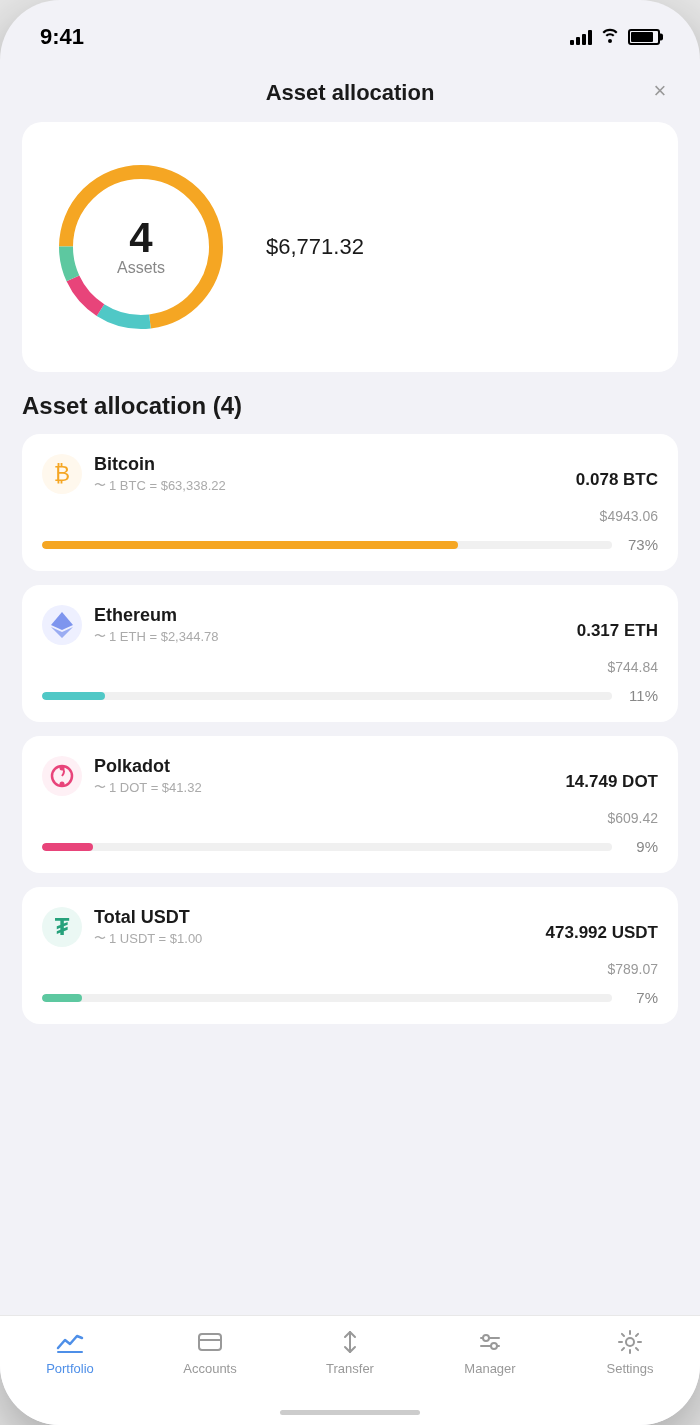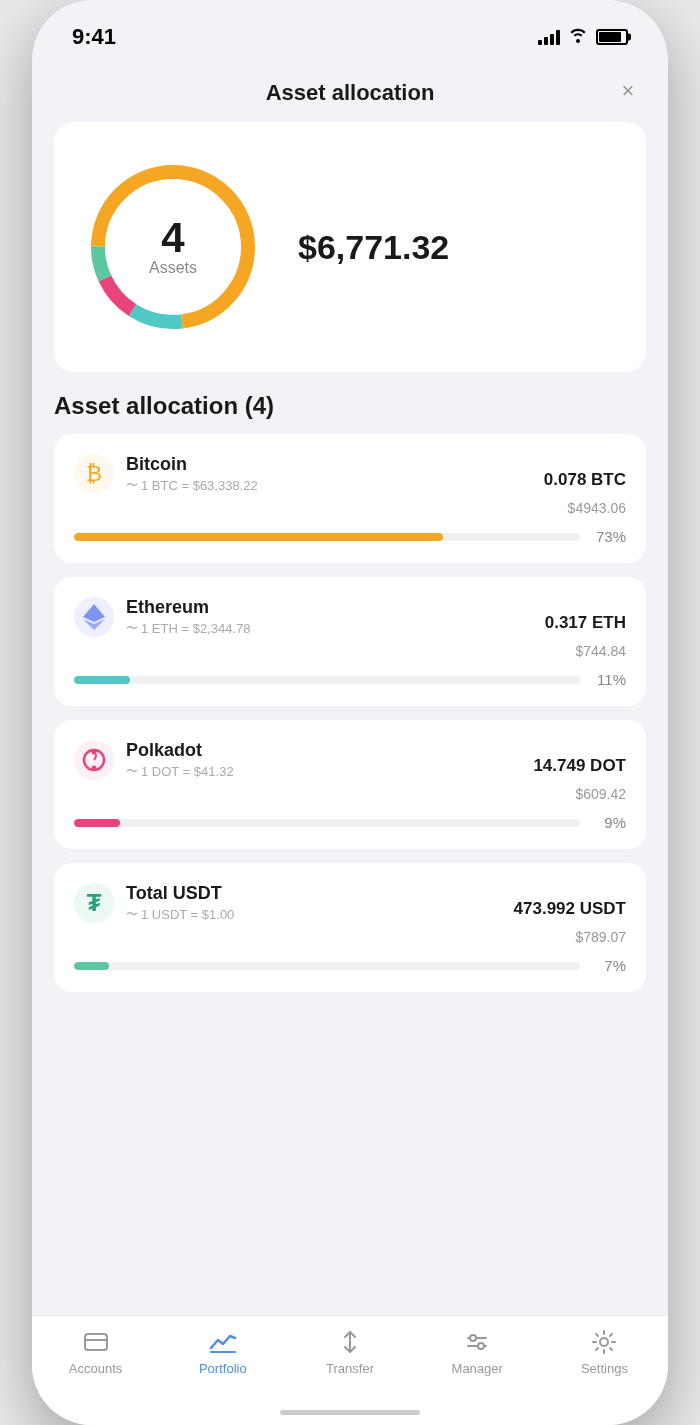--- a/index.html
+++ b/index.html
@@ -7,21 +7,21 @@
     body {
       background: #e8e8e8;
       display: flex;
       justify-content: center;
       align-items: center;
       min-height: 100vh;
       font-family: -apple-system, BlinkMacSystemFont, 'Segoe UI', sans-serif;
     }
 
     .phone-shell {
-      width: 636px;
+      width: 700px;
       height: 1425px;
       background: #f2f2f7;
       border-radius: 60px;
       position: relative;
       overflow: hidden;
       box-shadow: 0 20px 60px rgba(0,0,0,0.3);
     }
 
     
     .status-bar {
@@ -185,22 +185,22 @@
       flex: 1;
     }
 
     .balance-label {
       font-size: 17px;
       color: #999;
       margin-bottom: 6px;
     }
 
     .balance-amount {
-      font-size: 34px;
-      font-weight: 700;
+      font-size: 22px;
+      font-weight: 400;
       color: #1a1a1a;
     }
 
     
     .section-title {
       font-size: 24px;
       font-weight: 700;
       color: #1a1a1a;
       padding: 0 22px 14px 22px;
     }
@@ -267,21 +267,21 @@
     .asset-amount {
       font-size: 17px;
       font-weight: 700;
       color: #1a1a1a;
       margin-top: 16px;
     }
 
     .asset-value {
       font-size: 14px;
       color: #999;
-      margin-top: 10px;
+      margin-top: 18px;
     }
 
     .progress-row {
       display: flex;
       align-items: center;
       gap: 10px;
       margin-top: 12px;
     }
 
     .progress-track {
@@ -524,35 +524,35 @@
       </div>
     </div>
 
   </div>
 
   <div class="bottom-nav">
 
     <div class="nav-item">
       <div class="nav-icon">
         <svg width="28" height="24" viewBox="0 0 28 24" fill="none">
+          <polyline points="2,18 9,10 14,14 21,6 26,8" stroke="#4e8fe8" stroke-width="2.5" fill="none" stroke-linecap="round" stroke-linejoin="round"></polyline>
+          <line x1="2" y1="22" x2="26" y2="22" stroke="#4e8fe8" stroke-width="2" stroke-linecap="round"></line>
+        </svg>
+      </div>
+      <span class="nav-label active">Portfolio</span>
+    </div>
+
+    <div class="nav-item">
+      <div class="nav-icon">
+        <svg width="28" height="24" viewBox="0 0 28 24" fill="none">
           <rect x="3" y="4" width="22" height="16" rx="3" stroke="#999" stroke-width="2" fill="none"></rect>
           <line x1="3" y1="10" x2="25" y2="10" stroke="#999" stroke-width="2"></line>
         </svg>
       </div>
       <span class="nav-label">Accounts</span>
-    </div>
-
-    <div class="nav-item">
-      <div class="nav-icon">
-        <svg width="28" height="24" viewBox="0 0 28 24" fill="none">
-          <polyline points="2,18 9,10 14,14 21,6 26,8" stroke="#4e8fe8" stroke-width="2.5" fill="none" stroke-linecap="round" stroke-linejoin="round"></polyline>
-          <line x1="2" y1="22" x2="26" y2="22" stroke="#4e8fe8" stroke-width="2" stroke-linecap="round"></line>
-        </svg>
-      </div>
-      <span class="nav-label active">Portfolio</span>
     </div>
 
     <div class="nav-item">
       <div class="nav-icon">
         <svg width="24" height="24" viewBox="0 0 24 24" fill="none">
           <line x1="12" y1="2" x2="12" y2="22" stroke="#999" stroke-width="2" stroke-linecap="round"></line>
           <polyline points="7,7 12,2 17,7" stroke="#999" stroke-width="2" fill="none" stroke-linecap="round" stroke-linejoin="round"></polyline>
           <polyline points="7,17 12,22 17,17" stroke="#999" stroke-width="2" fill="none" stroke-linecap="round" stroke-linejoin="round"></polyline>
         </svg>
       </div>

